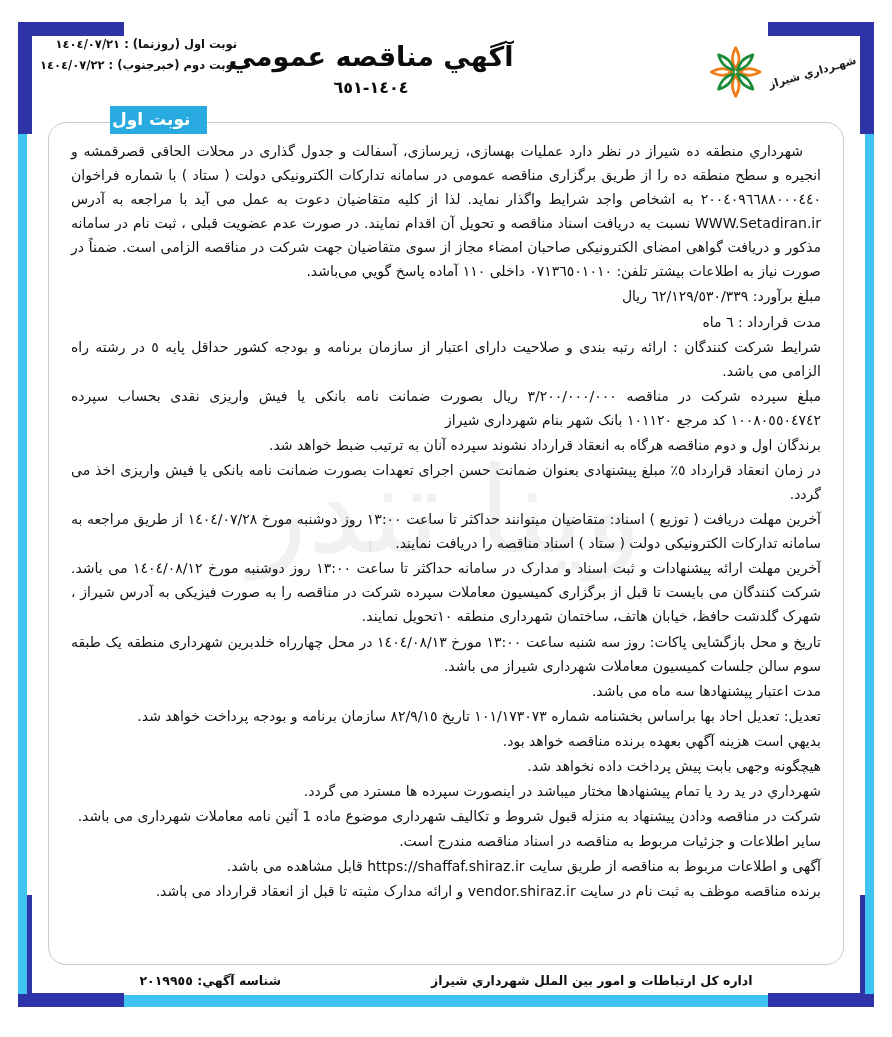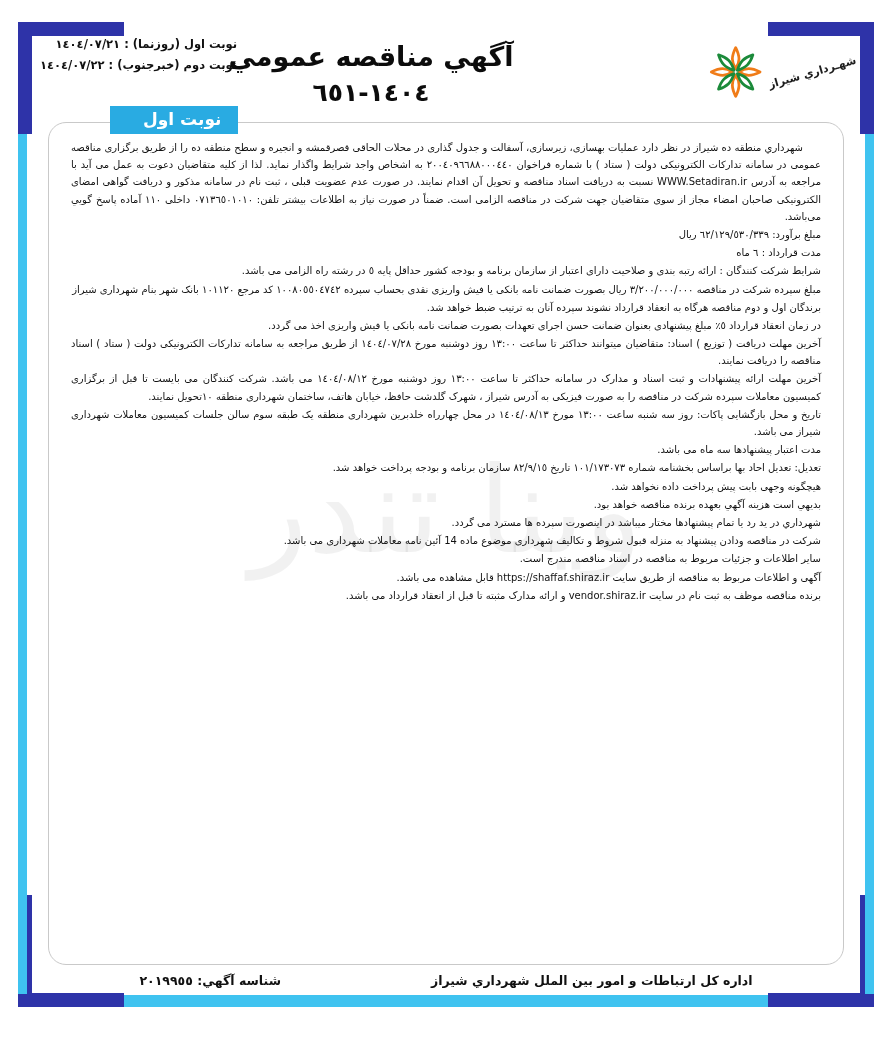--- a/index.html
+++ b/index.html
@@ -77,21 +77,21 @@
     text-align: center;
   }
   .main-title {
     font-size: 27px;
     font-weight: bold;
     letter-spacing: -0.5px;
     margin: 11px 0 6px 0;
     color: #0c0c0c;
   }
   .tender-number {
-    font-size: 25px;
+    font-size: 16px;
     font-weight: bold;
     color: #0c0c0c;
     letter-spacing: 1px;
   }
 
   .issue-dates {
     position: absolute;
     left: 6px;
     top: 8px;
     text-align: right;
@@ -104,21 +104,21 @@
 
   
   .round-badge {
     position: absolute;
     left: 110px;
     top: 106px;
     background: #29ABE2;
     color: #ffffff;
     font-size: 17px;
     font-weight: bold;
-    padding: 3px 17px 5px 33px;
+    padding: 3px 17px 5px 2px;
     z-index: 5;
     letter-spacing: 0.5px;
   }
 
   
   .body-card {
     position: absolute;
     left: 48px;
     right: 48px;
     top: 122px;
@@ -143,21 +143,21 @@
     pointer-events: none;
     white-space: nowrap;
     direction: ltr;
     z-index: 0;
   }
 
   .content { position: relative; z-index: 1; }
 
   p.para {
     margin: 0 0 1px 0;
-    font-size: 10px;
+    font-size: 14px;
     line-height: 1.72;
     text-align: justify;
     text-align-last: right;
     color: #111;
   }
   p.para.first { text-indent: 18px; }
 
   
   .footer {
     position: absolute;
@@ -236,24 +236,24 @@
     <p class="para">مدت قرارداد :  ٦  ماه</p>
     <p class="para">شرايط شركت كنندگان : ارائه رتبه بندی و صلاحيت دارای اعتبار از سازمان برنامه و بودجه كشور حداقل پايه ٥ در رشته راه الزامی می باشد.</p>
     <p class="para">مبلغ سپرده شركت در مناقصه ٣/٢٠٠/٠٠٠/٠٠٠ ريال بصورت ضمانت نامه بانكی يا فيش واريزی نقدی بحساب سپرده ١٠٠٨٠٥٥٠٤٧٤٢ كد مرجع ١٠١١٢٠ بانک  شهر بنام شهرداری شيراز</p>
     <p class="para">برندگان اول و دوم مناقصه هرگاه به انعقاد قرارداد نشوند سپرده آنان به ترتيب ضبط خواهد شد.</p>
     <p class="para">در زمان انعقاد قرارداد ٥٪  مبلغ پيشنهادی  بعنوان ضمانت حسن اجرای تعهدات بصورت ضمانت نامه بانكی يا فيش واريزی اخذ می گردد.</p>
     <p class="para">آخرين مهلت دريافت ( توزيع ) اسناد: متقاضيان ميتوانند حداكثر تا ساعت ١٣:٠٠ روز دوشنبه مورخ ١٤٠٤/٠٧/٢٨ از طريق مراجعه به سامانه تداركات الكترونيكی دولت ( ستاد ) اسناد مناقصه را دريافت نمايند.</p>
     <p class="para">آخرين مهلت ارائه پيشنهادات و ثبت اسناد و مدارک در سامانه حداكثر تا ساعت ١٣:٠٠ روز دوشنبه مورخ ١٤٠٤/٠٨/١٢ می باشد. شركت كنندگان می بايست تا قبل از برگزاری كميسيون معاملات سپرده شركت در مناقصه را به صورت فيزيكی به آدرس شيراز ، شهرک گلدشت حافظ، خيابان هاتف، ساختمان شهرداری منطقه ١٠تحويل نمايند.</p>
     <p class="para">تاريخ و محل بازگشايی پاكات: روز سه شنبه ساعت ١٣:٠٠ مورخ ١٤٠٤/٠٨/١٣ در محل چهارراه خلدبرين شهرداری منطقه يک طبقه سوم سالن جلسات كميسيون معاملات  شهرداری شيراز می باشد.</p>
     <p class="para">مدت اعتبار پيشنهادها سه ماه می باشد.</p>
     <p class="para">تعديل: تعديل احاد بها براساس بخشنامه شماره ١٠١/١٧٣٠٧٣ تاريخ ٨٢/٩/١٥ سازمان برنامه و بودجه پرداخت خواهد شد.</p>
+    <p class="para">بديهي است هزينه آگهي بعهده برنده مناقصه خواهد بود.</p>
     <p class="para">هيچگونه وجهی بابت پيش پرداخت داده نخواهد شد.</p>
-    <p class="para">بديهي است هزينه آگهي بعهده برنده مناقصه خواهد بود.</p>
     <p class="para">شهرداري در يد رد يا تمام پيشنهادها  مختار ميباشد در اينصورت سپرده ها مسترد می گردد.</p>
-    <p class="para">شركت در مناقصه ودادن پيشنهاد به منزله قبول شروط و تكاليف شهرداری موضوع ماده 14 آئين نامه معاملات شهرداری می باشد.</p>
+    <p class="para">شركت در مناقصه ودادن پيشنهاد به منزله قبول شروط و تكاليف شهرداری موضوع ماده 1 آئين نامه معاملات شهرداری می باشد.</p>
     <p class="para">ساير اطلاعات و جزئيات مربوط به مناقصه در اسناد مناقصه مندرج است.</p>
     <p class="para">آگهی و اطلاعات مربوط به مناقصه از طريق سايت https://shaffaf.shiraz.ir قابل مشاهده می باشد.</p>
     <p class="para">برنده مناقصه موظف به ثبت نام در سايت vendor.shiraz.ir و ارائه مدارک مثبته تا قبل از انعقاد قرارداد می باشد.</p>
   </div>
 </div>
 
 <div class="footer">
   <span class="f-org">اداره كل ارتباطات و امور بين الملل شهرداري شيراز</span>
   <span class="f-id">شناسه آگهي: ٢٠١٩٩٥٥</span>
 </div>

